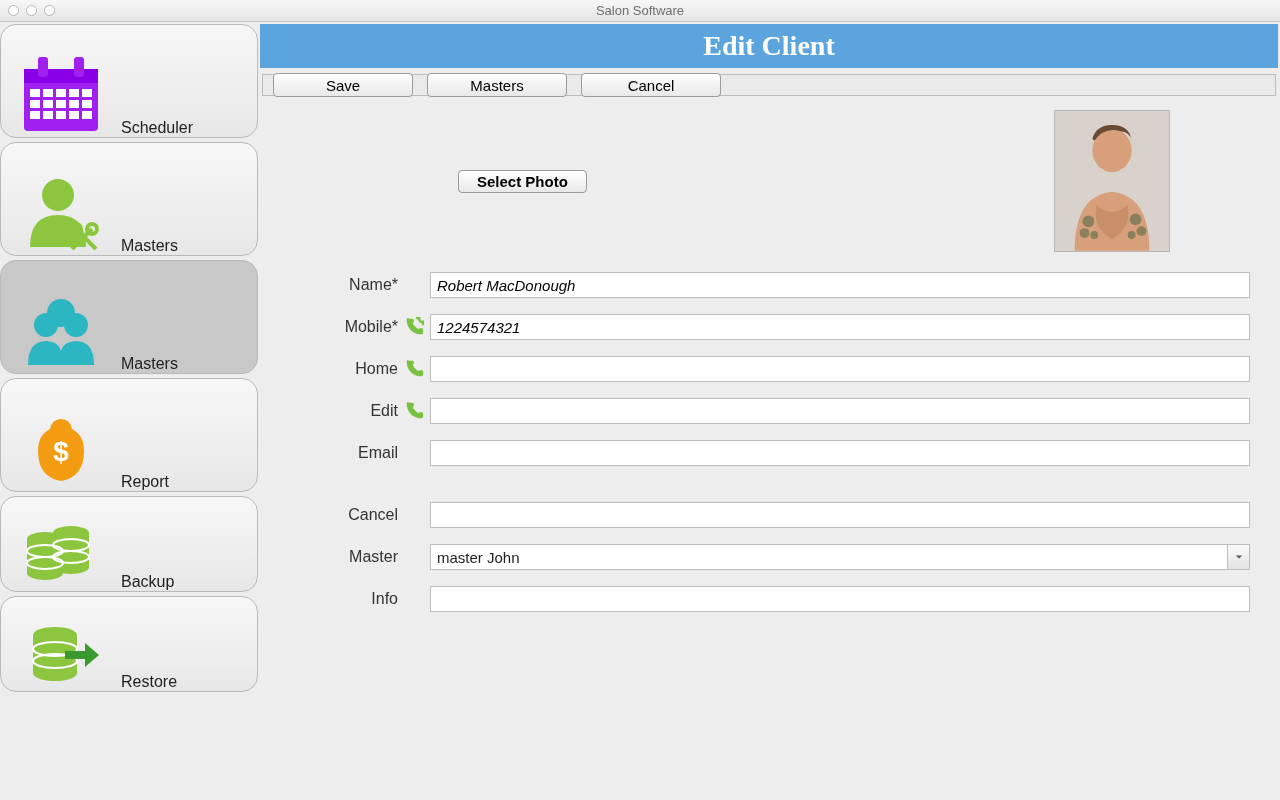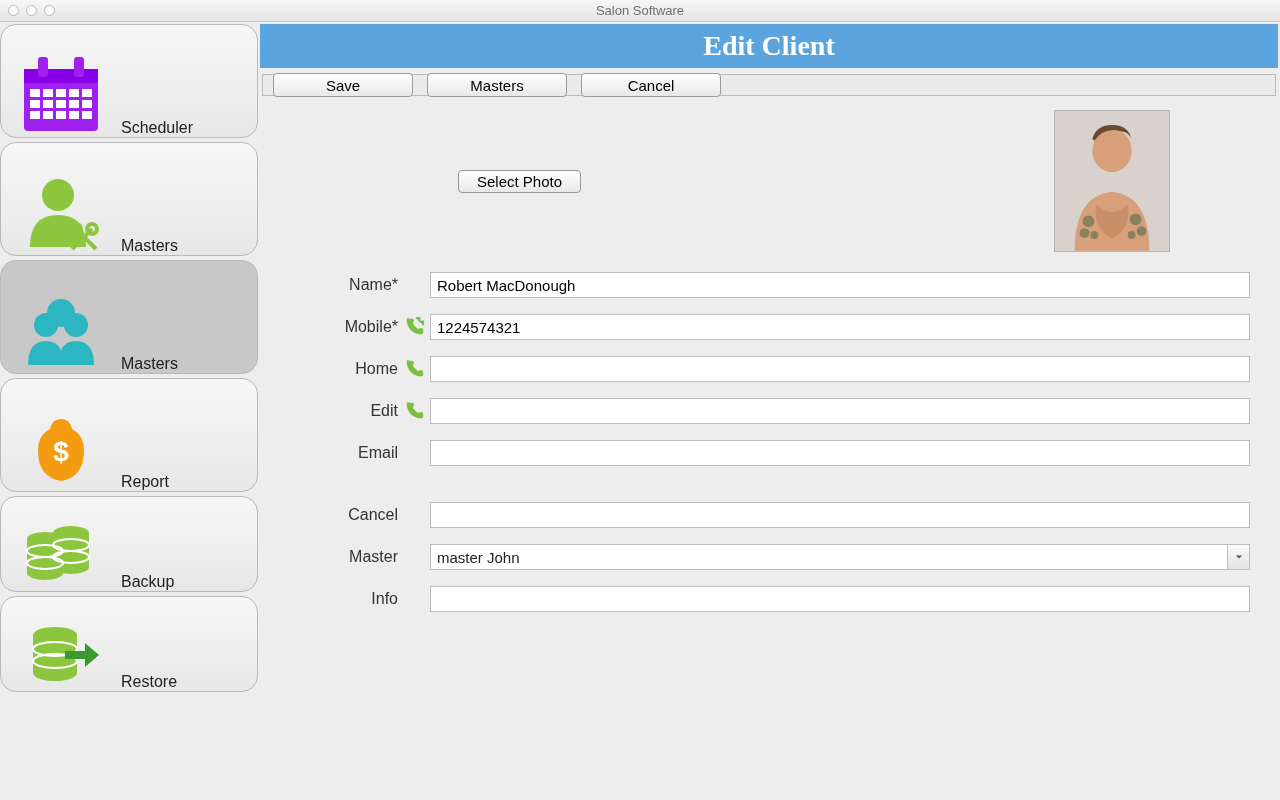--- a/index.html
+++ b/index.html
@@ -17,28 +17,28 @@
   .side-btn.compact{ height:96px;}
   .side-btn .icon{ width:120px; display:flex; justify-content:center; align-items:center;}
   .side-btn .lbl{ flex:1; text-align:left; font-size:16px;}
   .content{ flex:1; background:#ededed; display:flex; flex-direction:column;}
   .hdr{ height:44px; background:#5ca4dd; color:#fff; font-size:28px; font-weight:bold; display:flex; align-items:center; justify-content:center; margin:2px 2px 6px 2px;font-family:Liberation Serif, serif;}
   .toolbar{ height:22px; border:1px solid #bcbcbc; background:#eaeaea; margin:0 4px 4px 4px; display:flex; align-items:center; gap:14px; padding-left:10px;}
   .toolbar button{ width:140px; height:24px; border:1px solid #9a9a9a; border-radius:4px; background:linear-gradient(#ffffff,#e8e8e8); font-size:15px; cursor:pointer;}
   .body{ flex:1; padding:10px 30px 0 10px;}
   .photo-row{ display:flex; align-items:center; margin-bottom:20px;}
   .photo-row .spacer{ width:190px;}
-  .sel-photo{ height:23px; padding:0 18px; border:1px solid #9a9a9a; border-radius:4px; background:linear-gradient(#ffffff,#e8e8e8); font-size:15px; cursor:pointer;}
+  .sel-photo{ height:23px; padding:0 18px; border:1px solid #9a9a9a; border-radius:4px; background:linear-gradient(#ffffff,#e8e8e8); font-size:15px; cursor:pointer;font-weight:bold;}
   .photo-box{ margin-left:auto; width:116px; height:142px; border:1px solid #b5b5b5; background:#ddd; display:flex; align-items:center; justify-content:center; overflow:hidden; margin-right:80px;}
   .form{ display:flex; flex-direction:column; gap:16px;}
   .row{ display:flex; align-items:center;}
   .row label{ width:130px; text-align:right; font-size:16px; color:#333;}
   .row .ph-icon{ width:32px; display:flex; justify-content:center;}
   .row .noicon{ width:32px;}
-  .row input[type=text]{ flex:1; height:26px; border:1px solid #bdbdbd; padding:0 6px; font-size:15px; background:#fff;}
+  .row input[type=text]{ flex:1; height:26px; border:1px solid #bdbdbd; padding:0 6px; font-size:15px; background:#fff;font-style:italic;}
   .row .select{ flex:1; height:26px; border:1px solid #bdbdbd; background:#fff; display:flex; align-items:center; position:relative;}
   .row .select .val{ padding:0 6px; font-size:15px;}
   .row .select .dd{ position:absolute; right:0; top:0; width:22px; height:100%; border-left:1px solid #bdbdbd; background:linear-gradient(#fafafa,#e3e3e3); display:flex; align-items:center; justify-content:center;}
   .row.gap-above{ margin-top:20px;}
   .row .select .dd svg{width:8px;height:8px;}
   
   .avatar-svg{width:116px;height:142px;}
 </style>
 </head>
 <body>

